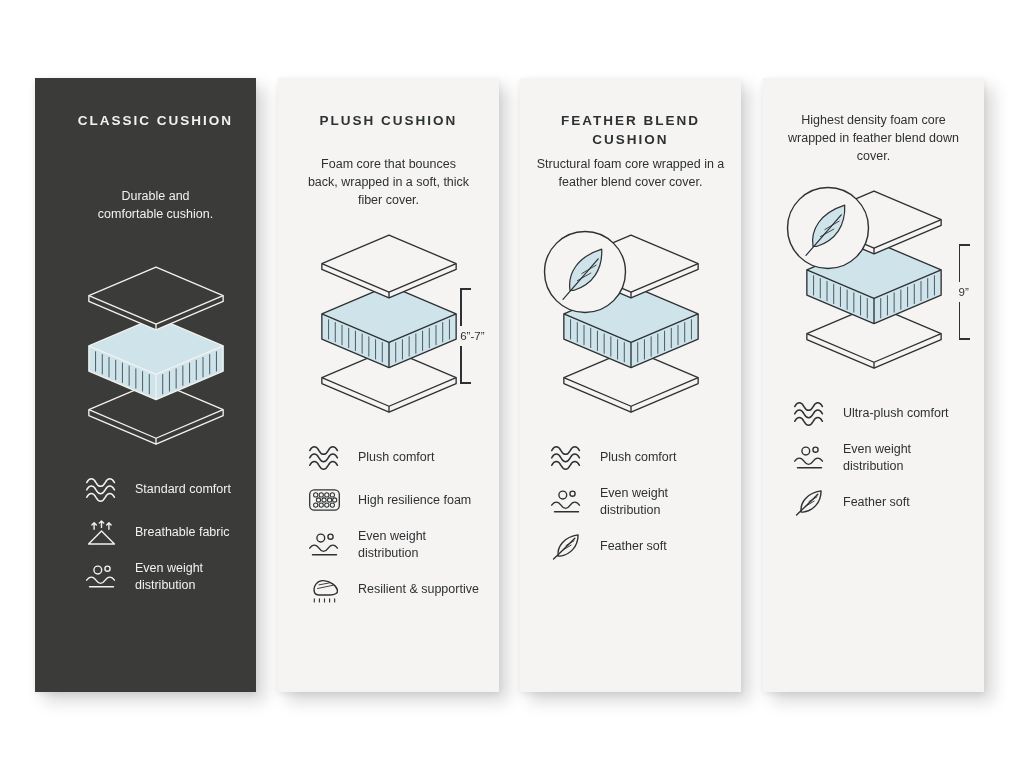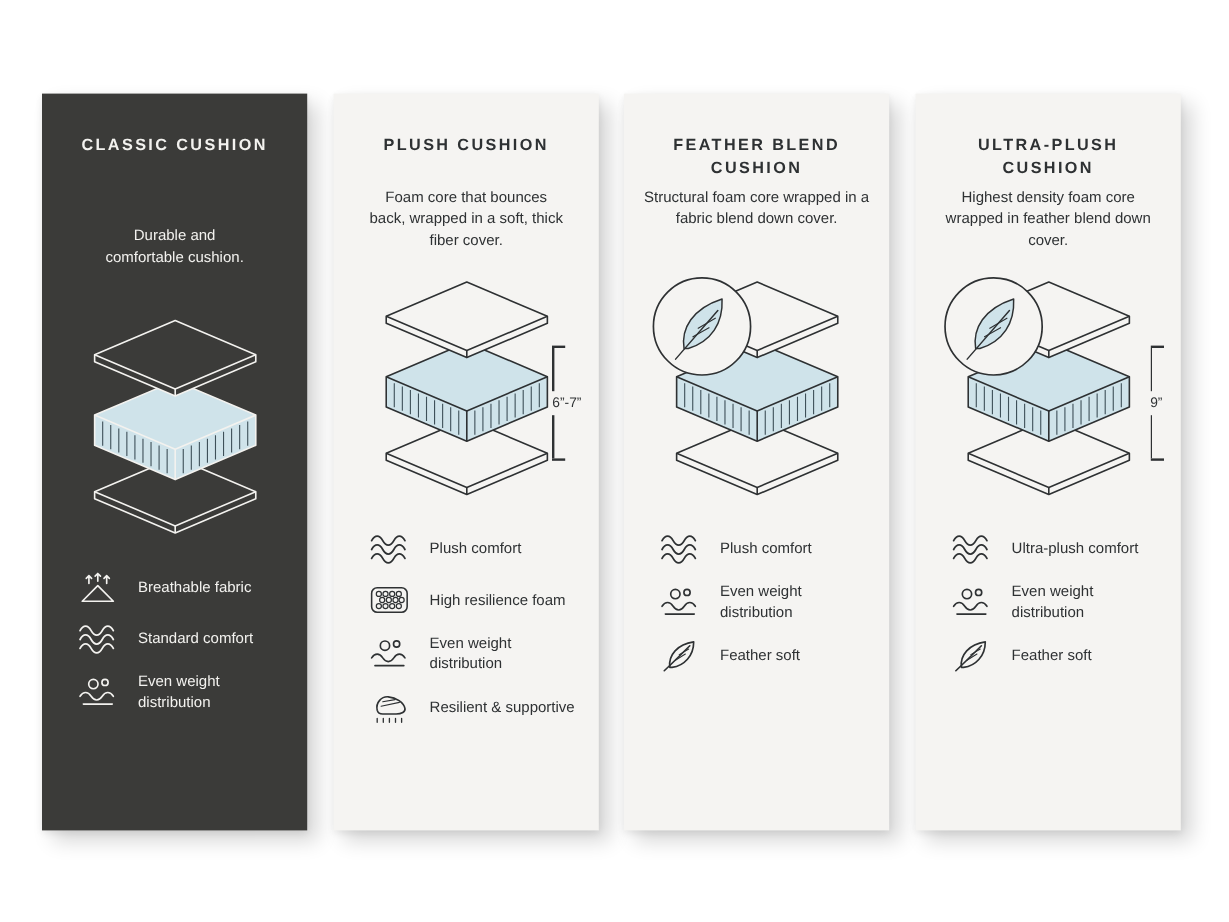--- a/index.html
+++ b/index.html
@@ -16,21 +16,21 @@
   }
   .board { position: relative; width: 1024px; height: 768px; }
   .card {
     position: absolute; top: 78px; width: 221px; height: 614px;
     background: var(--light-card); color: var(--ink);
     --plate-fill: var(--light-card); --foam-fill: var(--foam);
     box-shadow: 9px 9px 16px rgba(0,0,0,0.16), 0 2px 6px rgba(0,0,0,0.08);
     display: flex; flex-direction: column; align-items: center;
     padding-top: 34px;
   }
-  .card.dark { background: var(--dark-card); color: var(--ink-light); --plate-fill: var(--dark-card); }
+  .card.dark { background: var(--dark-card); color: var(--ink-light); padding-left: 20px; --plate-fill: var(--dark-card); }
   .c1 { left: 35px; } .c2 { left: 278px; } .c3 { left: 520px; } .c4 { left: 763px; }
 
   .title {
     margin: 0; font-size: 13.5px; font-weight: bold; letter-spacing: 2px;
     text-align: center; line-height: 1.4; min-height: 44px; max-width: 170px;
   }
   .desc {
     margin: 0; font-size: 12.5px; line-height: 1.42; text-align: center; min-height: 64px;
   }
   .c1 .desc { max-width: 132px; margin-top: 32px; }
@@ -187,29 +187,29 @@
     <h2 class="title">CLASSIC CUSHION</h2>
     <p class="desc">Durable and comfortable cushion.</p>
     <div class="illo">
       <svg class="stack">
           <use href="#sym-cushion"></use>
         </svg>
     </div>
     <ul class="features">
       <li class="feature">
         <svg class="ficon">
+            <use href="#sym-waves"></use>
+          </svg>
+        <span class="flabel">Standard comfort</span>
+      </li>
+      <li class="feature">
+        <svg class="ficon">
             <use href="#sym-breathable"></use>
           </svg>
         <span class="flabel">Breathable fabric</span>
-      </li>
-      <li class="feature">
-        <svg class="ficon">
-            <use href="#sym-waves"></use>
-          </svg>
-        <span class="flabel">Standard comfort</span>
       </li>
       <li class="feature">
         <svg class="ficon">
             <use href="#sym-weight"></use>
           </svg>
         <span class="flabel">Even weight distribution</span>
       </li>
     </ul>
   </section>
 
@@ -251,21 +251,21 @@
         <svg class="ficon">
             <use href="#sym-resilient"></use>
           </svg>
         <span class="flabel">Resilient &amp; supportive</span>
       </li>
     </ul>
   </section>
 
   <section class="card c3">
     <h2 class="title">FEATHER BLEND CUSHION</h2>
-    <p class="desc">Structural foam core wrapped in a fabric blend down cover.</p>
+    <p class="desc">Structural foam core wrapped in a feather blend cover cover.</p>
     <div class="illo">
       <svg class="stack">
           <use href="#sym-cushion"></use>
         </svg>
       <svg class="badge">
           <use href="#sym-feather-badge"></use>
         </svg>
     </div>
     <ul class="features">
       <li class="feature">
@@ -283,21 +283,20 @@
       <li class="feature">
         <svg class="ficon">
             <use href="#sym-feather"></use>
           </svg>
         <span class="flabel">Feather soft</span>
       </li>
     </ul>
   </section>
 
   <section class="card c4">
-    <h2 class="title">ULTRA-PLUSH CUSHION</h2>
     <p class="desc">Highest density foam core wrapped in feather blend down cover.</p>
     <div class="illo">
       <svg class="stack">
           <use href="#sym-cushion"></use>
         </svg>
       <svg class="badge">
           <use href="#sym-feather-badge"></use>
         </svg>
       <div class="measure">
         <span class="tick"></span>

